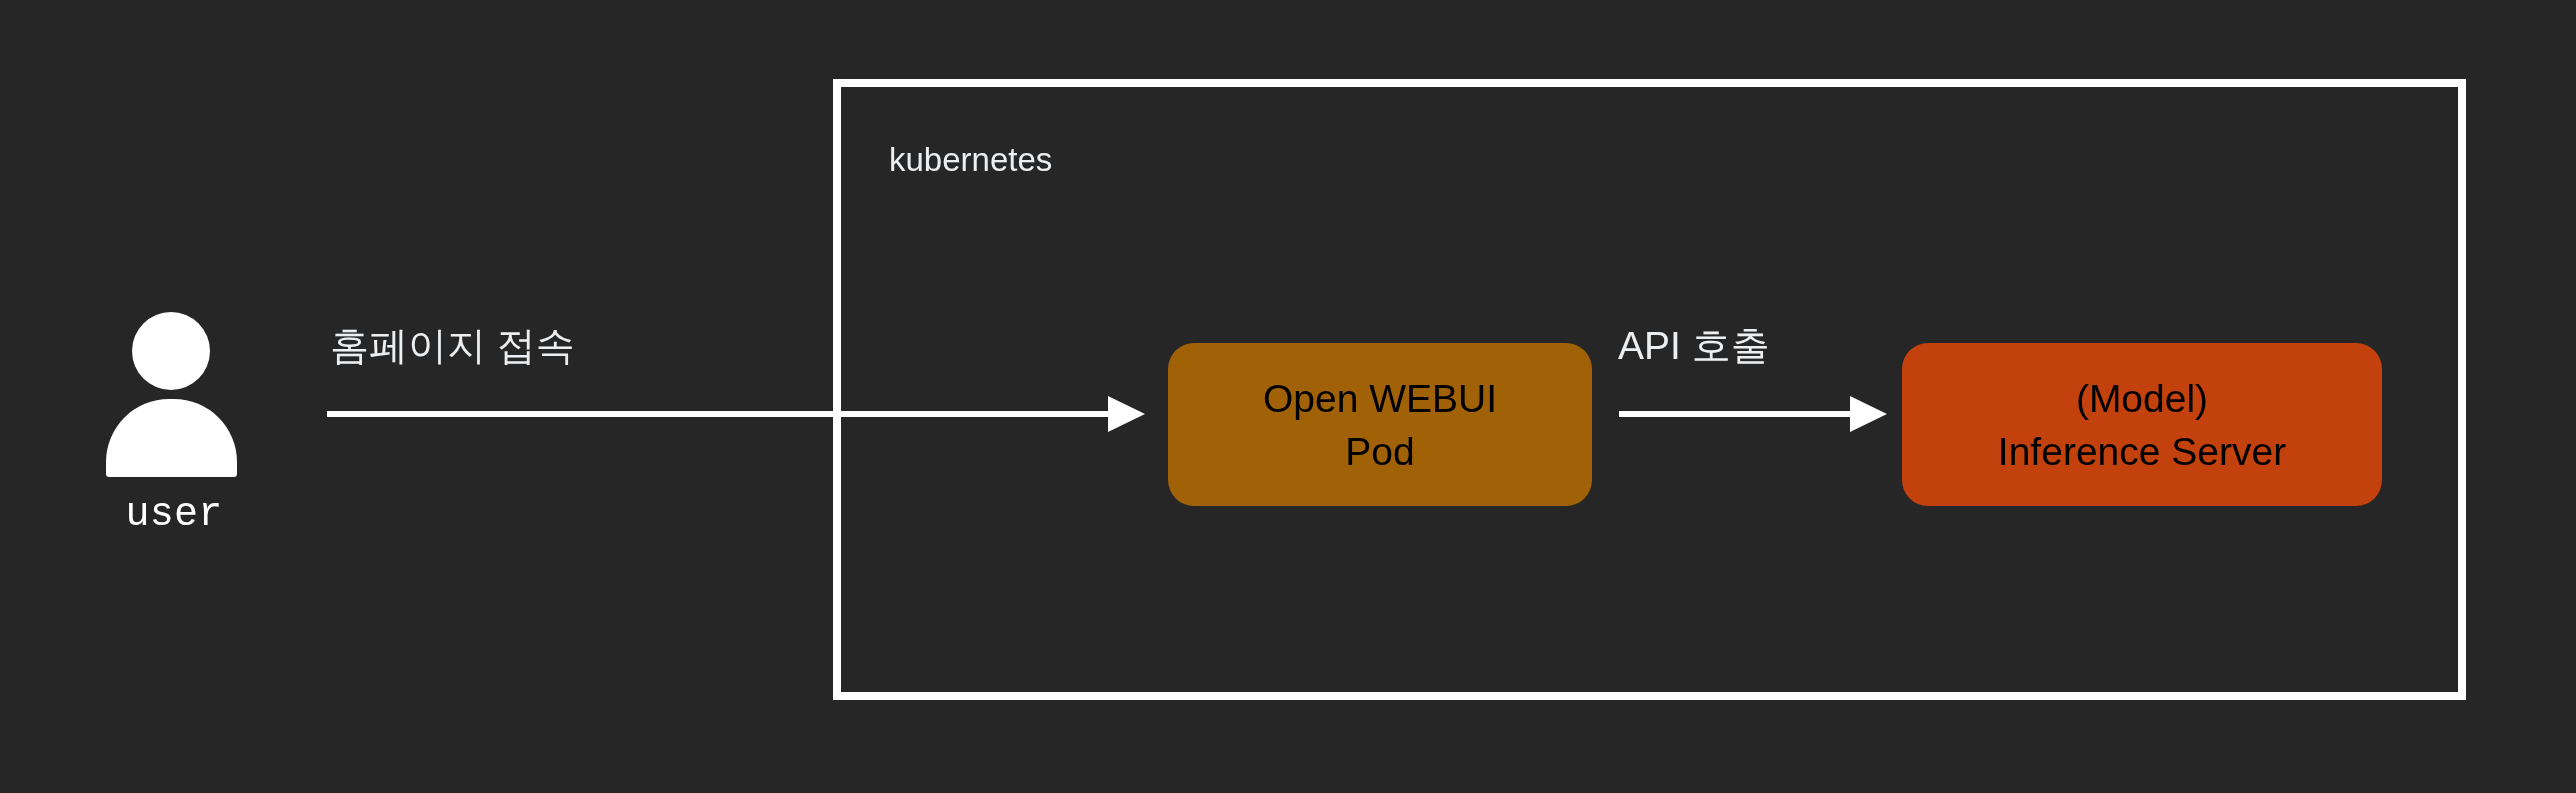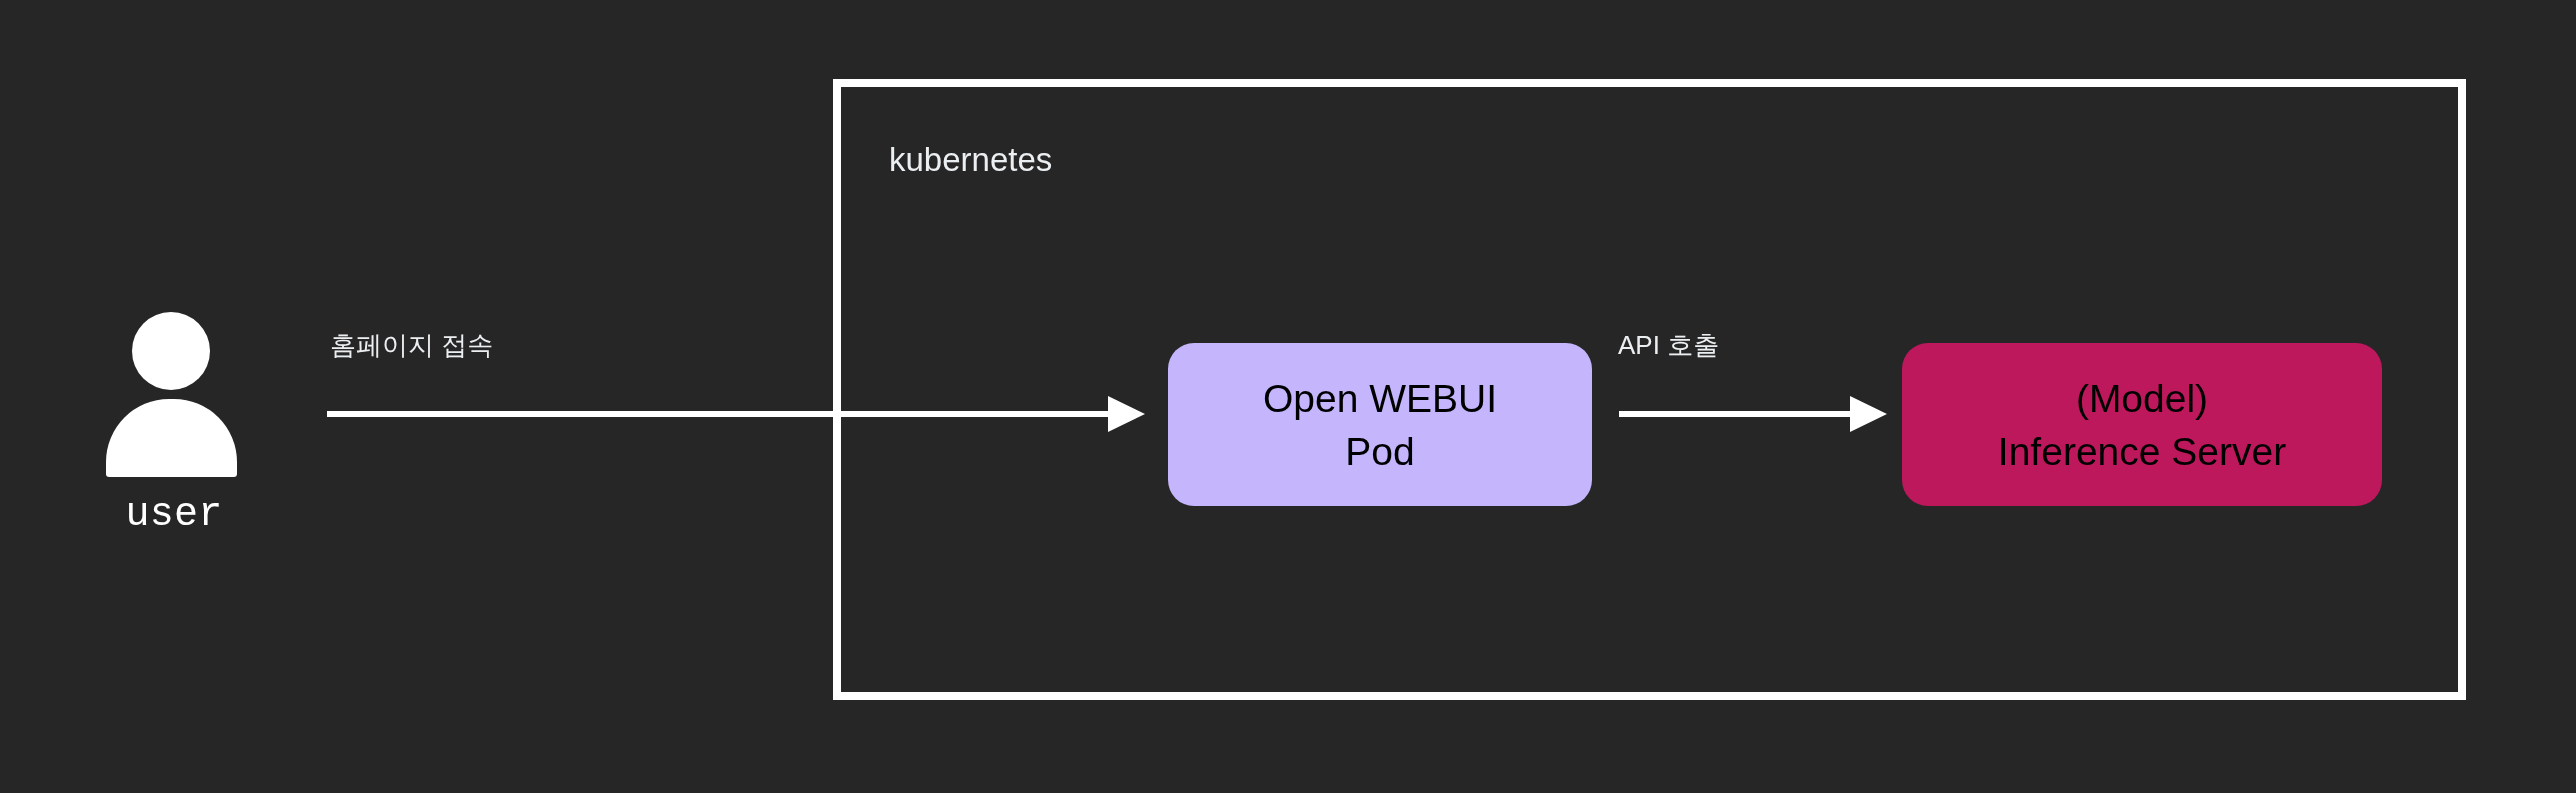--- a/index.html
+++ b/index.html
@@ -116,21 +116,21 @@
     left: 1619px;
     top: 396px;
     width: 268px;
   }
   #arrow-pod-to-model .shaft { width: 233px; }
   #arrow-pod-to-model .head  { left: 231px; }
 
   .arrow-label {
     position: absolute;
     color: #eceff1;
-    font-size: 26px;
+    font-size: 39px;
     line-height: 47px;
     white-space: nowrap;
   }
   #label-homepage-access { left: 330px; top: 322px; }
   #label-api-call        { left: 1618px; top: 322px; }
 
   
   .node-box {
     position: absolute;
     display: flex;
@@ -144,28 +144,28 @@
     text-align: center;
     box-sizing: border-box;
   }
   .node-box .line { display: block; white-space: nowrap; }
 
   #pod-box {
     left: 1168px;
     top: 343px;
     width: 424px;
     height: 163px;
-    background: #c4b5fd;
+    background: #a16207;
   }
   #model-box {
     left: 1902px;
     top: 343px;
     width: 480px;
     height: 163px;
-    background: #be185d;
+    background: #c2410c;
   }
 </style>
 </head>
 <body>
 
 <div id="canvas">
 
   <div id="user-actor">
     <div id="user-head"></div>
     <div id="user-body"></div>

